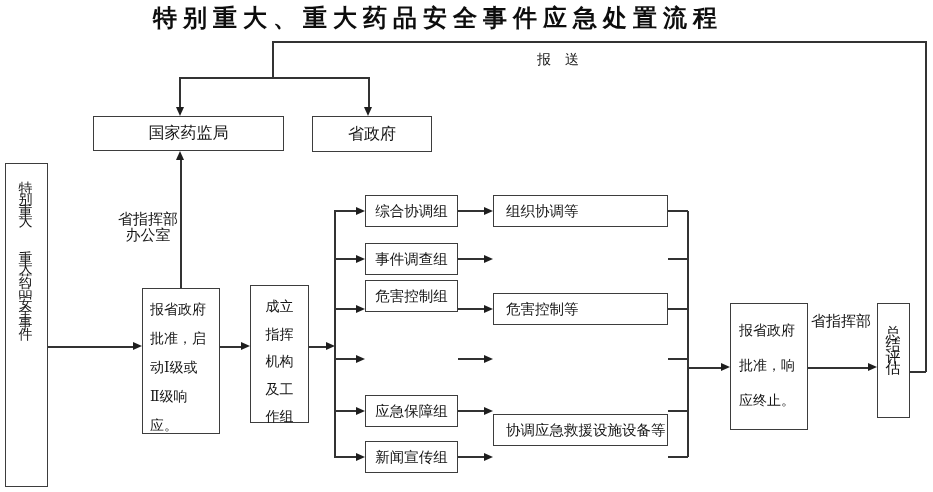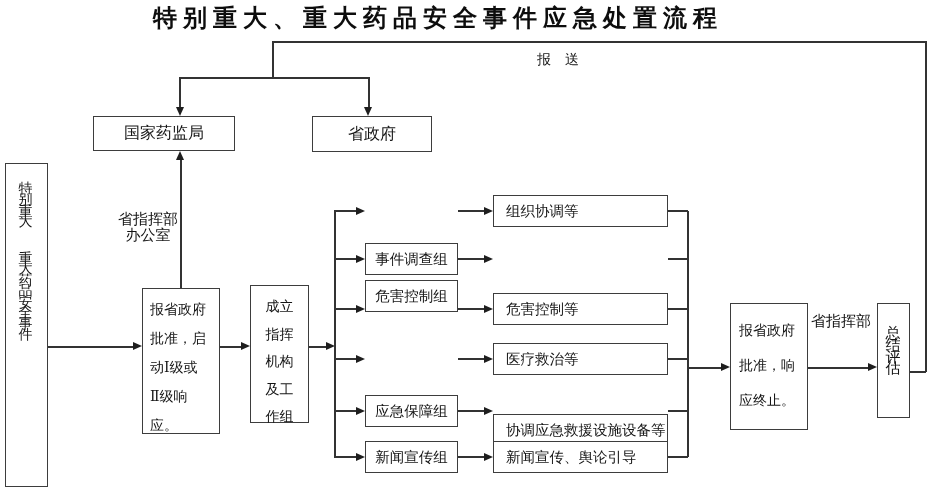--- a/index.html
+++ b/index.html
@@ -9,21 +9,21 @@
          letter-spacing:6px;white-space:nowrap;color:#0d0d0d;}
   .box{position:absolute;box-sizing:border-box;border:1.5px solid #3d3d3d;background:#fff;
        display:flex;align-items:center;justify-content:center;font-size:14.5px;color:#141414;}
   
   .vbox{display:block;writing-mode:vertical-lr;text-orientation:upright;}
   #incident{left:5px;top:163px;width:43px;height:324px;font-size:14px;
             letter-spacing:11px;line-height:39px;padding-top:6px;}
   #summary{left:877px;top:303px;width:33px;height:115px;font-size:15px;
            letter-spacing:12px;line-height:29px;padding-top:9px;}
   
-  #nmpa{left:93px;top:116px;width:142px;height:35px;font-size:16px;}
+  #nmpa{left:93px;top:116px;width:191px;height:35px;font-size:16px;}
   #provgov{left:312px;top:116px;width:120px;height:36px;font-size:16px;}
   
   .mlbox{display:block;white-space:pre-line;text-align:left;}
   #approve-start{left:142px;top:288px;width:78px;height:146px;line-height:29px;padding:6px 0 0 7px;font-size:14px;}
   #setup{left:250px;top:285px;width:59px;height:138px;line-height:27.5px;padding-top:7px;text-align:center;font-size:14px;}
   #approve-end{left:730px;top:303px;width:78px;height:127px;line-height:35px;padding:9px 0 0 8px;font-size:14px;}
   
   .gbox{left:365px;width:93px;height:32px;}
   .dbox{left:493px;width:175px;height:32px;justify-content:flex-start;padding-left:12px;}
   
@@ -59,29 +59,28 @@
   <div class="box mlbox" id="setup">成立
 指挥
 机构
 及工
 作组</div>
   <div class="box mlbox" id="approve-end">报省政府
 批准，响
 应终止。</div>
   <div class="box vbox" id="summary">总结评估</div>
 
+  <div class="box gbox" style="top:195px">综合协调组</div>
   <div class="box dbox" style="top:195px">组织协调等</div>
   <div class="box gbox" style="top:243px">事件调查组</div>
   <div class="box gbox" style="top:280px">危害控制组</div>
   <div class="box dbox" style="top:293px">危害控制等</div>
-  <div class="box dbox" style="top:343px">医疗救治等</div>
   <div class="box gbox" style="top:395px">应急保障组</div>
   <div class="box dbox" style="top:414px">协调应急救援设施设备等</div>
   <div class="box gbox" style="top:441px">新闻宣传组</div>
-  <div class="box dbox" style="top:441px">新闻宣传、舆论引导</div>
 
   <div class="lbl" id="lbl-submit">报　送</div>
   <div class="lbl" id="lbl-office">省指挥部
 办公室</div>
   <div class="lbl" id="lbl-command">省指挥部</div>
 
   <div class="hl" style="left:272px;top:41px;width:654px"></div>
   <div class="vl" style="left:925px;top:41px;height:331px"></div>
   <div class="hl" style="left:910px;top:371px;width:16px"></div>
   <div class="vl" style="left:272px;top:41px;height:37px"></div>

